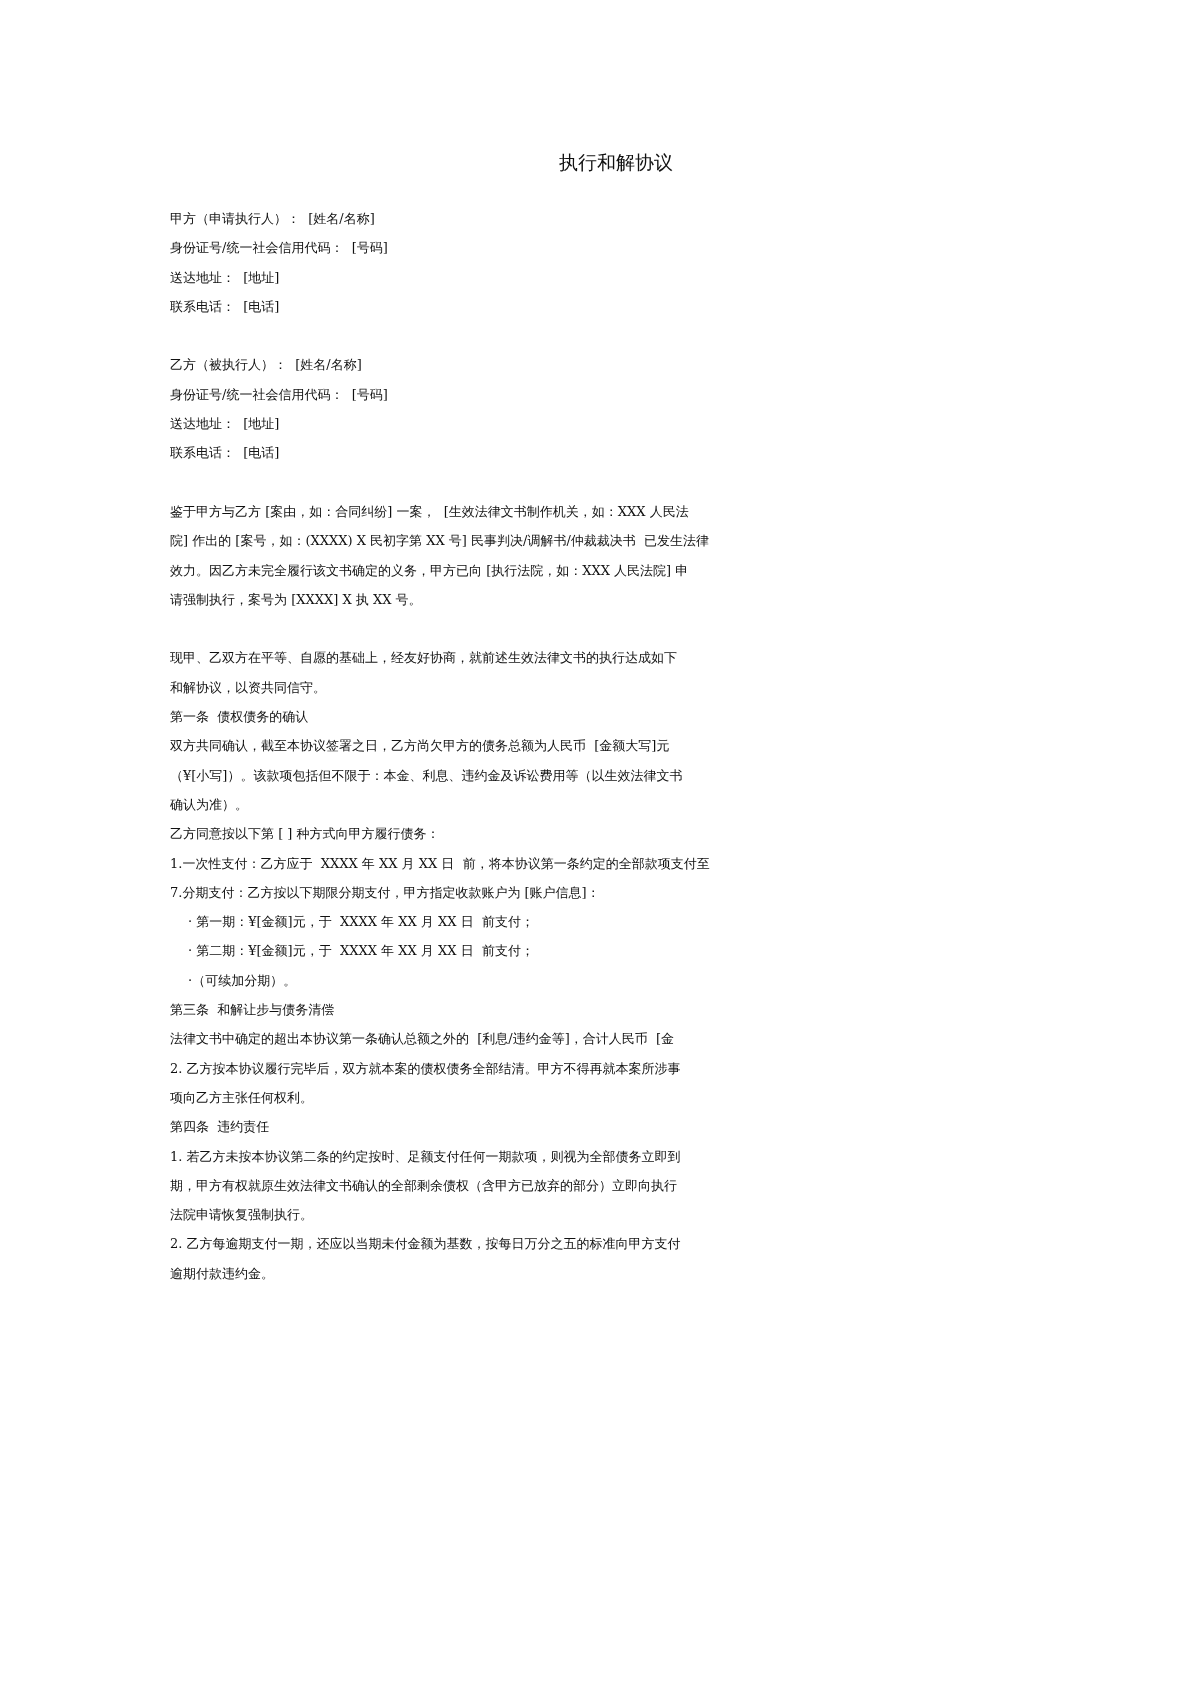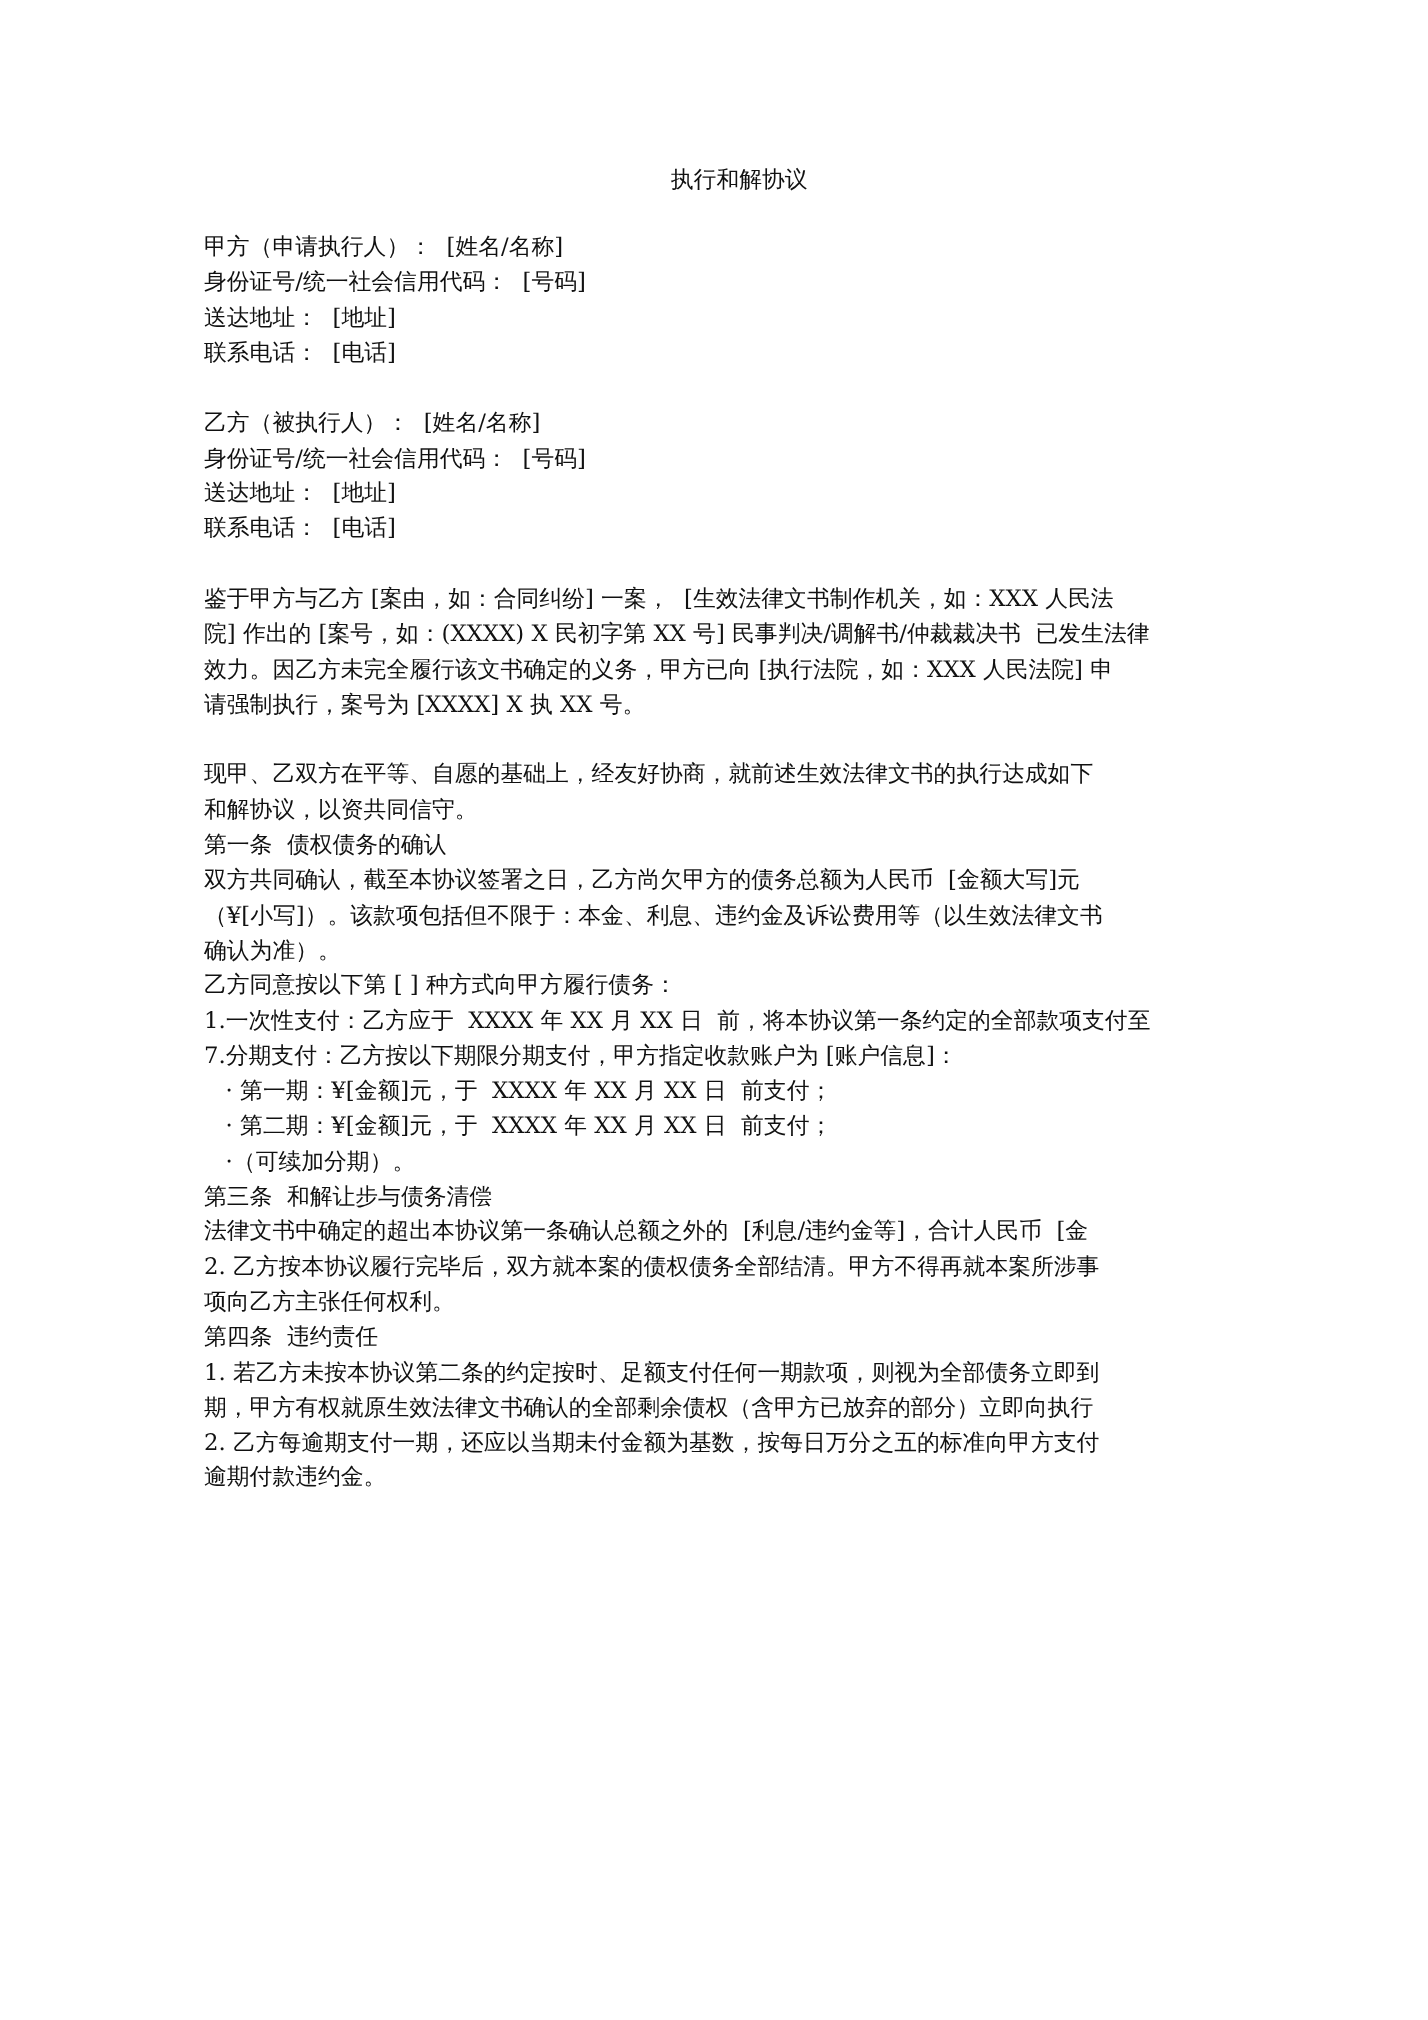--- a/index.html
+++ b/index.html
@@ -6,33 +6,33 @@
     body {
       width: 1190px;
       height: 1683px;
       position: relative;
       font-family: "DejaVu Serif", "Liberation Serif", serif;
       color: #111111;
     }
     .page {
       position: absolute;
       left: 170px;
-      top: 136px;
+      top: 148px;
       width: 852px;
     }
     .title {
       text-align: center;
       font-size: 19px;
       line-height: 28px;
       margin: 0 0 28px 0;
       padding-left: 40px;
       box-sizing: border-box;
     }
     .line {
-      font-size: 19px;
+      font-size: 13px;
       line-height: 29.3px;
       margin: 0;
       text-align: justify;
       text-align-last: left;
       white-space: pre-wrap;
     }
     .block { margin: 0; }
     .gap { height: 29.3px; }
     .indent { padding-left: 18px; }
   </style>
@@ -95,17 +95,18 @@
     <p class="line">第三条  和解让步与债务清偿</p>
     <p class="line">法律文书中确定的超出本协议第一条确认总额之外的  [利息/违约金等]，合计人民币  [金</p>
     <p class="line">2. 乙方按本协议履行完毕后，双方就本案的债权债务全部结清。甲方不得再就本案所涉事</p>
     <p class="line">项向乙方主张任何权利。</p>
   </div>
 
   <div class="block">
     <p class="line">第四条  违约责任</p>
     <p class="line">1. 若乙方未按本协议第二条的约定按时、足额支付任何一期款项，则视为全部债务立即到</p>
     <p class="line">期，甲方有权就原生效法律文书确认的全部剩余债权（含甲方已放弃的部分）立即向执行</p>
+    <p class="line">法院申请恢复强制执行。</p>
     <p class="line">2. 乙方每逾期支付一期，还应以当期未付金额为基数，按每日万分之五的标准向甲方支付</p>
     <p class="line">逾期付款违约金。</p>
   </div>
 
 </div>
 
 </body></html>

